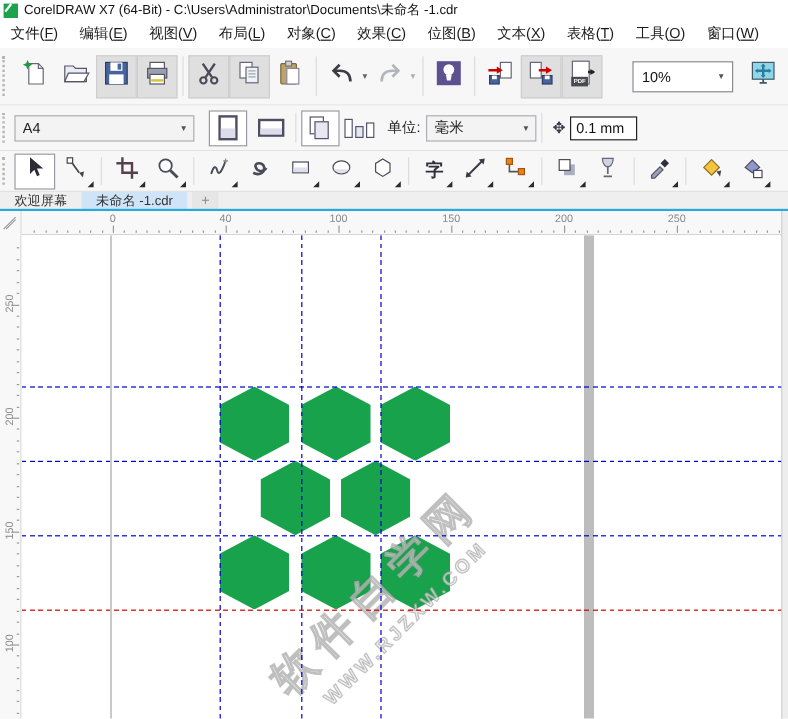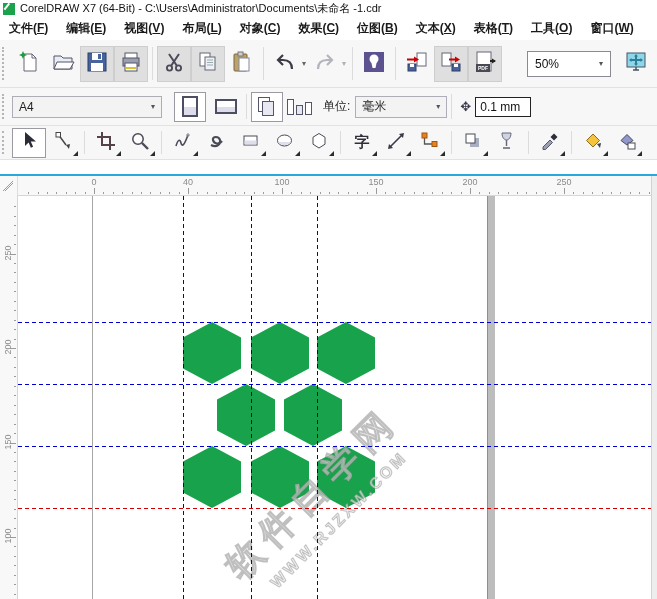--- a/index.html
+++ b/index.html
@@ -5,21 +5,21 @@
   html,body{margin:0;padding:0;}
   body{width:657px;height:599px;overflow:hidden;font-family:"Liberation Sans",sans-serif;background:#fff;}
   #app{position:relative;width:657px;height:599px;background:#fff;}
   
   .titlebar{position:absolute;left:0;top:0;width:657px;height:17px;background:#fff;display:flex;align-items:center;}
   .app-logo{width:12px;height:12px;margin:0 5px 0 3px;background:#1ca24b;position:relative;flex:0 0 auto;}
   .app-logo:after{content:"";position:absolute;left:2px;top:2px;width:8px;height:8px;border-left:2px solid #fff;transform:rotate(38deg);}
   .title-text{font-size:11px;color:#111;white-space:nowrap;}
   
   .menubar{position:absolute;left:0;top:17px;width:657px;height:23px;background:#fff;display:flex;align-items:center;border-bottom:1px solid #ececec;}
-  .menu-item{font-size:12px;color:#1a1a1a;padding:3px 9px;white-space:nowrap;font-weight:bold;}
+  .menu-item{font-size:12px;color:#1a1a1a;padding:3px 9px;white-space:nowrap;}
   .menu-item u{text-decoration:underline;}
   
   .bar{position:absolute;left:0;background:#f7f7f7;display:flex;align-items:center;border-bottom:1px solid #e2e2e2;box-sizing:border-box;}
   .grip{width:5px;height:70%;margin:0 3px 0 2px;border-left:2px dotted #b5b5b5;flex:0 0 auto;}
   .sep{width:1px;height:70%;background:#dcdcdc;margin:0 4px;flex:0 0 auto;}
   .tbtn{width:34px;height:38px;display:flex;align-items:center;justify-content:center;flex:0 0 auto;position:relative;}
   .tbtn.boxed{background:#dfdfdf;border:1px solid #cecece;width:32px;height:34px;}
   .drop-caret{font-size:8px;color:#666;margin:0 2px 0 0;align-self:center;flex:0 0 auto;}
   .drop-caret.dim{color:#b0b0b0;}
   
@@ -194,21 +194,21 @@
       </div>
       <div class="tbtn boxed">
         <span><svg width="24" height="24" viewBox="0 0 24 24">
             <rect x="4" y="2" width="14" height="19" fill="#fff" stroke="#667"></rect>
             <path d="M17 11h5" stroke="#222" stroke-width="2"></path>
             <path d="M19 8.5l4 2.5-4 2.5z" fill="#222"></path>
           </svg></span>
         <span class="pdf-badge">PDF</span>
       </div>
       <div class="zoom-combo">
-        <span>50%</span>
+        <span>10%</span>
         <span class="chev">▾</span>
       </div>
       <div class="tbtn" style="margin: 0px 4px 0px 8px;">
         <span><svg width="24" height="24" viewBox="0 0 24 24">
             <rect x="3" y="3" width="18" height="14" fill="#8fd6e8" stroke="#456"></rect>
             <path d="M12 5v10M7 10h10" stroke="#2c7f9a" stroke-width="2"></path>
             <path d="M12 4l-2 2.5h4zM12 16l-2-2.5h4zM5 10l2.5-2v4zM19 10l-2.5-2v4z" fill="#2c7f9a"></path>
             <path d="M9 20h6M12 17v3" stroke="#456" stroke-width="1.5"></path>
           </svg></span>
       </div>
@@ -366,20 +366,25 @@
       <div class="tool">
         <span><svg width="20" height="20" viewBox="0 0 20 20">
             <path d="M4 9.5l6-6 6 6-6 4.5z" fill="#8f98cc" stroke="#4a4a58"></path>
             <path d="M16 12c1 1.6 1 2.8 0 2.8s-1-1.2 0-2.8z" fill="#e8b020"></path>
             <rect x="11" y="12" width="7" height="6" fill="#fff" stroke="#4a4a58"></rect>
           </svg></span>
         <span class="fly"></span>
       </div>
     </div>
 
+  <div class="tabbar">
+      <div class="tab">欢迎屏幕</div>
+      <div class="tab active">未命名 -1.cdr</div>
+      <div class="newtab">+</div>
+    </div>
   <div class="accent-line"></div>
 
   <div class="hruler" id="hruler">
       <span class="htick" style="left: 28.2px; bottom: 1px; height: 2px;"></span>
       <span class="htick" style="left: 37.6px; bottom: 1px; height: 2px;"></span>
       <span class="htick" style="left: 47px; bottom: 1px; height: 2px;"></span>
       <span class="htick" style="left: 56.4px; bottom: 1px; height: 2px;"></span>
       <span class="htick" style="left: 65.8px; bottom: 1px; height: 2px;"></span>
       <span class="htick" style="left: 75.2px; bottom: 1px; height: 2px;"></span>
       <span class="htick" style="left: 84.6px; bottom: 1px; height: 2px;"></span>

